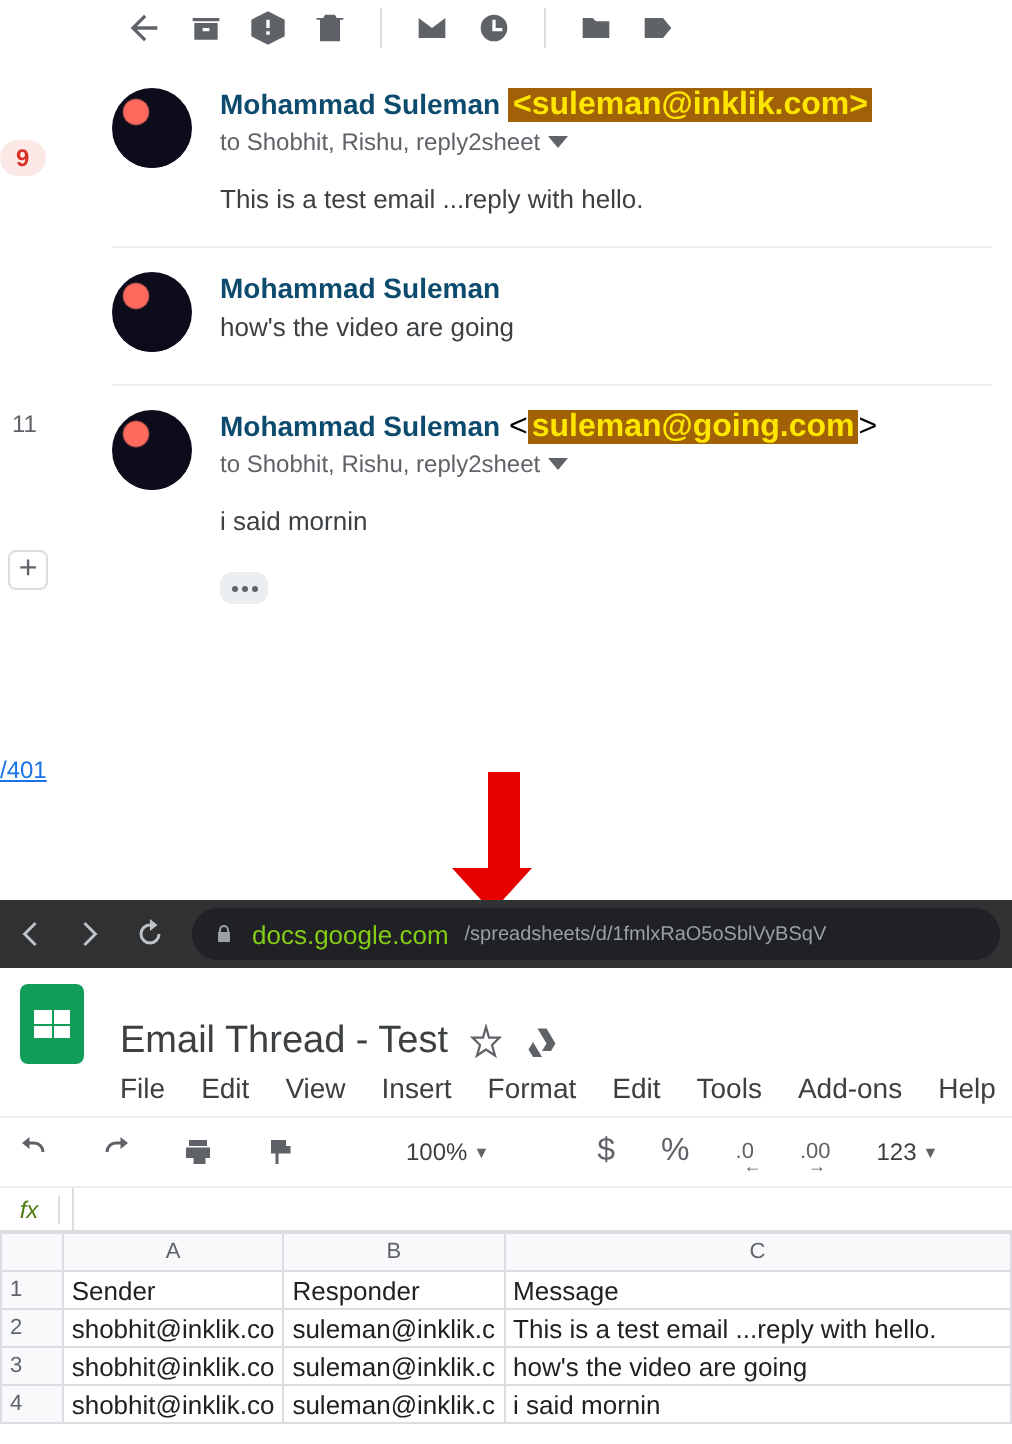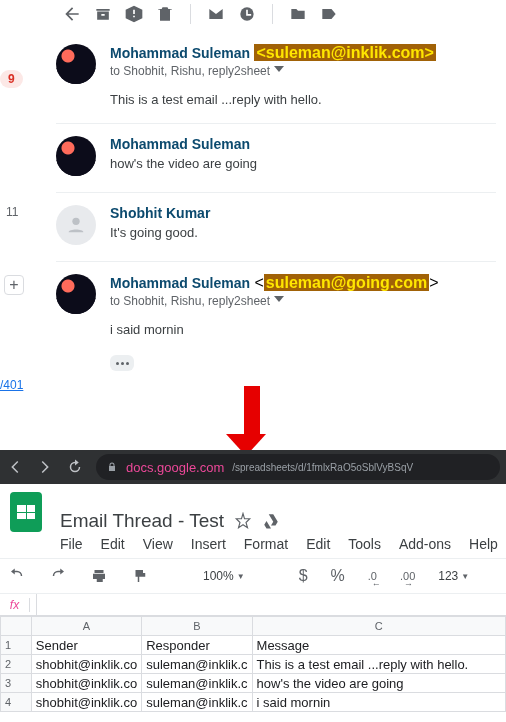--- a/index.html
+++ b/index.html
@@ -20,37 +20,37 @@
 .msg:last-child { border-bottom:none; }
 .avatar { width:40px; height:40px; border-radius:50%; flex:none; margin-right:14px; }
 .avatar.ms { background:radial-gradient(circle at 30% 30%,#ff6b5b 0 6px,#0c0c1a 7px 100%); position:relative; overflow:hidden;}
 .avatar.ms::after{content:"";position:absolute;inset:0;background:linear-gradient(transparent 60%,#0c0c1a 60%);}
 .avatar.ms span{position:absolute;bottom:4px;left:0;right:0;text-align:center;font-size:7px;color:#bbb;letter-spacing:1px;}
 .avatar.sk { background:#e8eaed; display:flex; align-items:center; justify-content:center; }
 .avatar.sk svg { fill:#bdc1c6; width:22px; height:22px;}
 .meta { flex:1; }
 .from { font-weight:700; font-size:14px; color:#0c4a6e; }
 .yellow { background:#a16207; color:#ffe600; padding:0 2px; font-weight:600;}
-.to { font-size:12px; color:#5f6368; margin-top:2px; display:flex; align-items:flex-start; gap:4px;}
+.to { font-size:12px; color:#5f6368; margin-top:2px; display:flex; align-items:center; gap:4px;}
 .body { font-size:13px; color:#3c4043; margin-top:14px; }
 .morebtn { margin-top:18px; width:24px; height:16px; background:#eceff1; border-radius:6px; display:flex; align-items:center; justify-content:center; }
 .morebtn span{width:3px;height:3px;background:#5f6368;border-radius:50%;margin:0 1px;}
 
 
 .arrow { position:absolute; left:238px; top:386px; }
 .arrow .shaft{ width:16px; height:48px; background:#e60000; margin:0 auto;}
 .arrow .head{ width:0;height:0;border-left:20px solid transparent;border-right:20px solid transparent;border-top:22px solid #e60000; margin-left:-12px;}
 
 
 .browser-bar { position:absolute; left:0; top:450px; right:0; height:34px; background:#2f3133; display:flex; align-items:center; padding:0 6px; gap:12px;}
 .bb-ico { width:18px; height:18px; display:flex; align-items:center; justify-content:center;}
 .bb-ico svg{fill:#bfc2c6;width:18px;height:18px;}
 .omnibox { flex:1; height:26px; background:#202124; border-radius:13px; display:flex; align-items:center; padding:0 10px; gap:8px; overflow:hidden;}
 .omnibox svg{fill:#9aa0a6;width:12px;height:12px;flex:none;}
-.url-host{color:#ec4899;font-size:13px;}
+.url-host{color:#84cc16;font-size:13px;}
 .url-rest{color:#9aa0a6;font-size:10px;white-space:nowrap;}
 
 
 .sheets { position:absolute; left:0; right:0; top:484px; bottom:0; background:#fff; }
 .sheets-head { display:flex; align-items:center; padding:8px 10px 0; }
 .sheets-logo { width:32px; height:40px; background:#0f9d58; border-radius:4px; display:flex; align-items:center; justify-content:center; margin-right:18px;}
 .sheets-logo span{width:18px;height:14px;background:#fff;display:block;background-image:linear-gradient(#0f9d58 0 0),linear-gradient(#0f9d58 0 0);background-size:100% 1px,1px 100%;background-position:center;background-repeat:no-repeat;}
 .doc-title { font-size:19px; color:#3c4043; margin-right:10px;}
 .sheets-icons{display:flex;gap:10px;}
 .sheets-icons svg{fill:#5f6368;width:18px;height:18px;}
@@ -59,21 +59,21 @@
 
 .toolbar2{display:flex;align-items:center;gap:23px;padding:3px 8px;border-top:1px solid #eceff1;border-bottom:1px solid #eceff1;}
 .tbicon{width:22px;height:22px;display:flex;align-items:center;justify-content:center;color:#5f6368;}
 .tbicon svg{width:18px;height:18px;fill:#5f6368;}
 .tsep{width:1px;height:18px;background:#dadce0;margin:0 4px;}
 .zoom,.font{font-size:12px;color:#3c4043;display:flex;align-items:center;gap:3px;}
 .dd{font-size:8px;color:#5f6368;}
 .hundred{font-size:12px;color:#3c4043;margin-left:6px;}
 
 .fx-row{display:flex;align-items:center;border-bottom:1px solid #dadce0;height:22px;}
-.fx-lbl{width:30px;text-align:center;font-style:italic;color:#ec4899;font-size:12px;border-right:1px solid #dadce0;}
+.fx-lbl{width:30px;text-align:center;font-style:italic;color:#4d7c0f;font-size:12px;border-right:1px solid #dadce0;}
 .fx-sep{width:1px;height:100%;background:#dadce0;margin-left:6px;}
 
 .grid{font-size:13px;color:#202124;border-collapse:collapse;width:100%;}
 .grid th,.grid td{border:1px solid #dadce0;height:19px;overflow:hidden;white-space:nowrap;}
 .grid th{background:#f8f9fa;color:#5f6368;font-weight:400;font-size:11px;}
 .rownum{background:#f8f9fa;color:#5f6368;text-align:center;font-size:11px;width:34px;}
 .corner{background:#f8f9fa;width:34px;}
 .colA{width:102px;} .colB{width:102px;} .colC{width:260px;}
 .grid td{padding:0 4px;text-align:left;}
 </style>
@@ -153,32 +153,20 @@
     <div class="msg">
       <div class="avatar ms">
           <span>so tv</span>
         </div>
       <div class="meta">
         <div class="from">Mohammad Suleman</div>
         <div class="body" style="margin-top:4px">how's the video are going</div>
       </div>
     </div>
 
-    <div class="msg">
-      <div class="avatar sk">
-          <svg viewBox="0 0 24 24">
-            <circle cx="12" cy="8" r="4"></circle>
-            <path d="M4 20c0-4 16-4 16 0z"></path>
-          </svg>
-        </div>
-      <div class="meta">
-        <div class="from">Shobhit Kumar</div>
-        <div class="body" style="margin-top:4px">It's going good.</div>
-      </div>
-    </div>
 
     <div class="msg">
       <div class="avatar ms">
           <span>so tv</span>
         </div>
       <div class="meta">
         <div><span class="from">Mohammad Suleman</span> <span>&lt;</span><span class="yellow">suleman@going.com</span><span>&gt;</span></div>
         <div class="to">
             <span>to Shobhit, Rishu, reply2sheet</span>
             <svg width="10" height="10" viewBox="0 0 10 10" fill="#5f6368">

